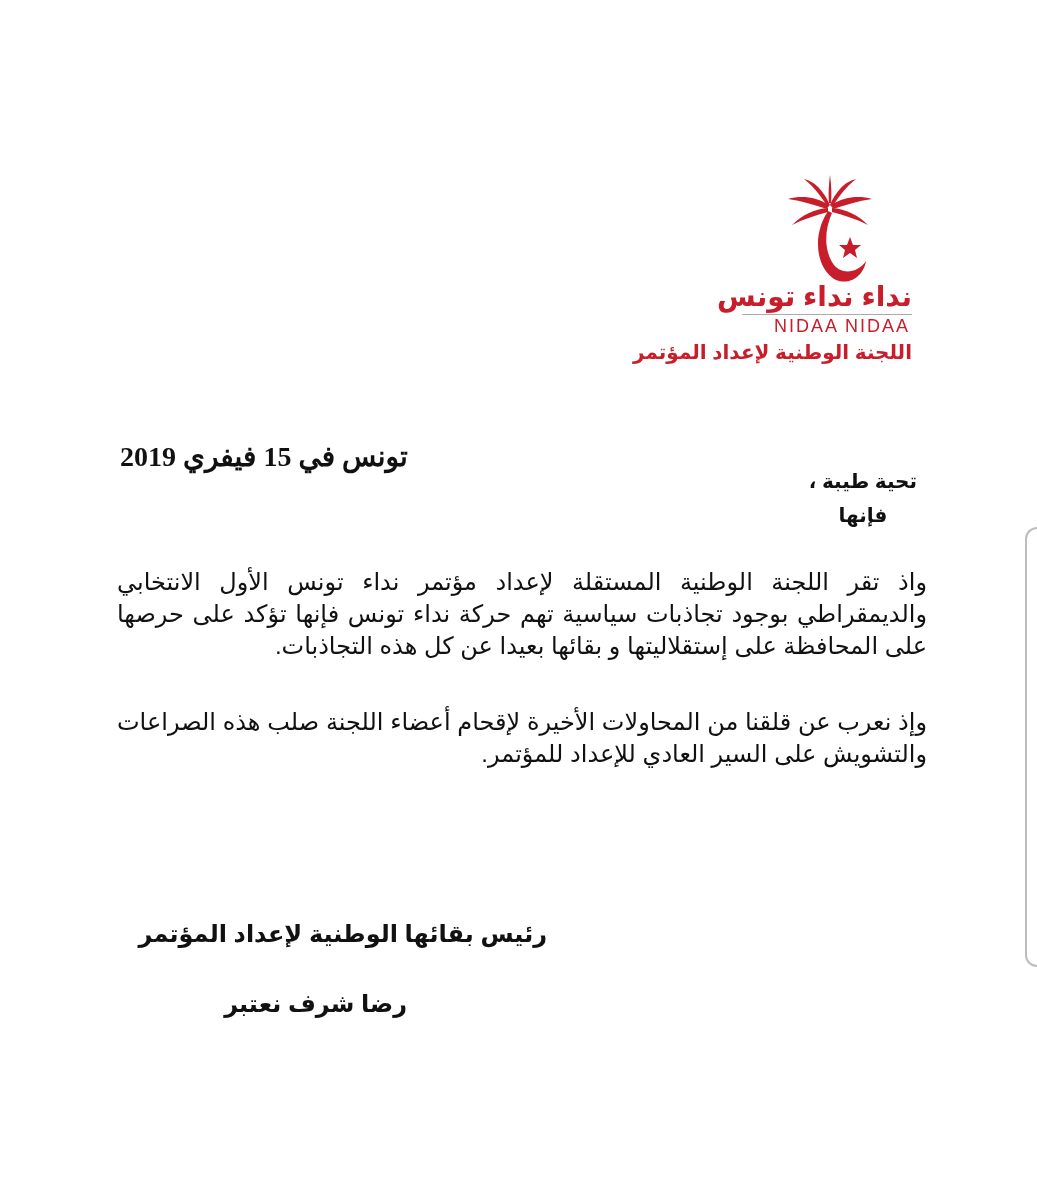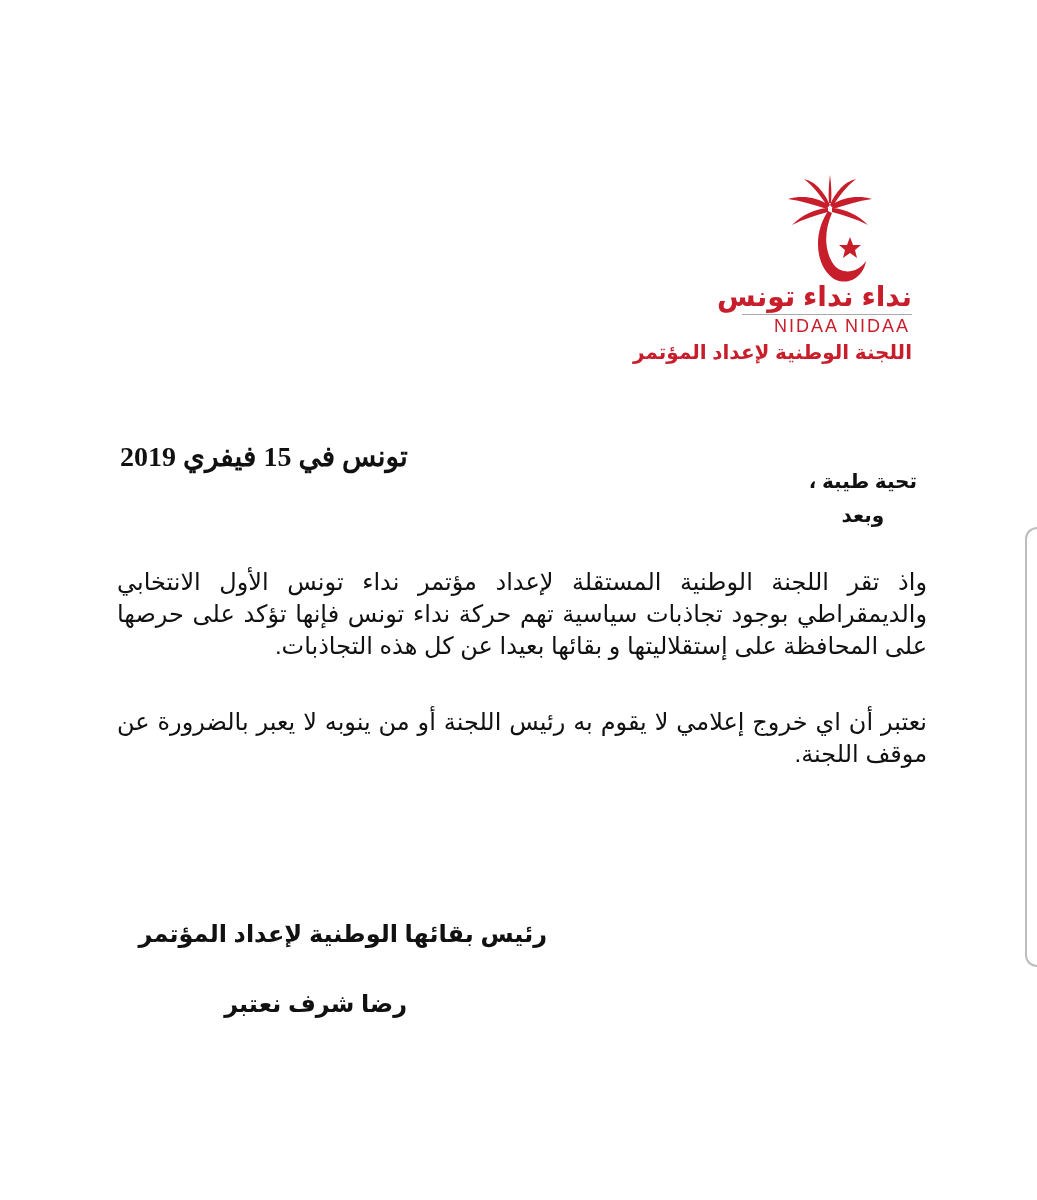--- a/index.html
+++ b/index.html
@@ -71,25 +71,25 @@
   <div class="logo-ar">نداء نداء تونس</div>
   <div class="logo-line"></div>
   <div class="logo-en">NIDAA NIDAA</div>
   <div class="logo-sub">اللجنة الوطنية لإعداد المؤتمر</div>
 </div>
 
 <div class="date">تونس في 15 فيفري 2019</div>
 
 <div class="greeting">
   <div>تحية طيبة ،</div>
-  <div>وبعد</div>
+  <div>فإنها</div>
 </div>
 
 <div class="para p1">واذ تقر اللجنة الوطنية المستقلة لإعداد مؤتمر نداء تونس الأول الانتخابي والديمقراطي بوجود تجاذبات سياسية تهم حركة نداء تونس فإنها تؤكد على حرصها على المحافظة على إستقلاليتها و بقائها بعيدا عن كل هذه التجاذبات.</div>
 
 <div class="para p2">
-  <span>نعتبر أن اي خروج إعلامي لا يقوم به رئيس اللجنة أو من ينوبه لا يعبر بالضرورة عن موقف اللجنة.</span>
+  <span>وإذ نعرب عن قلقنا من المحاولات الأخيرة لإقحام أعضاء اللجنة صلب هذه الصراعات والتشويش على السير العادي للإعداد للمؤتمر.</span>
 </div>
 
 <div class="sig-title">رئيس بقائها الوطنية لإعداد المؤتمر</div>
 <div class="sig-name">رضا شرف نعتبر</div>
 
 <div class="scrollbar"></div>
 
 </body></html>

